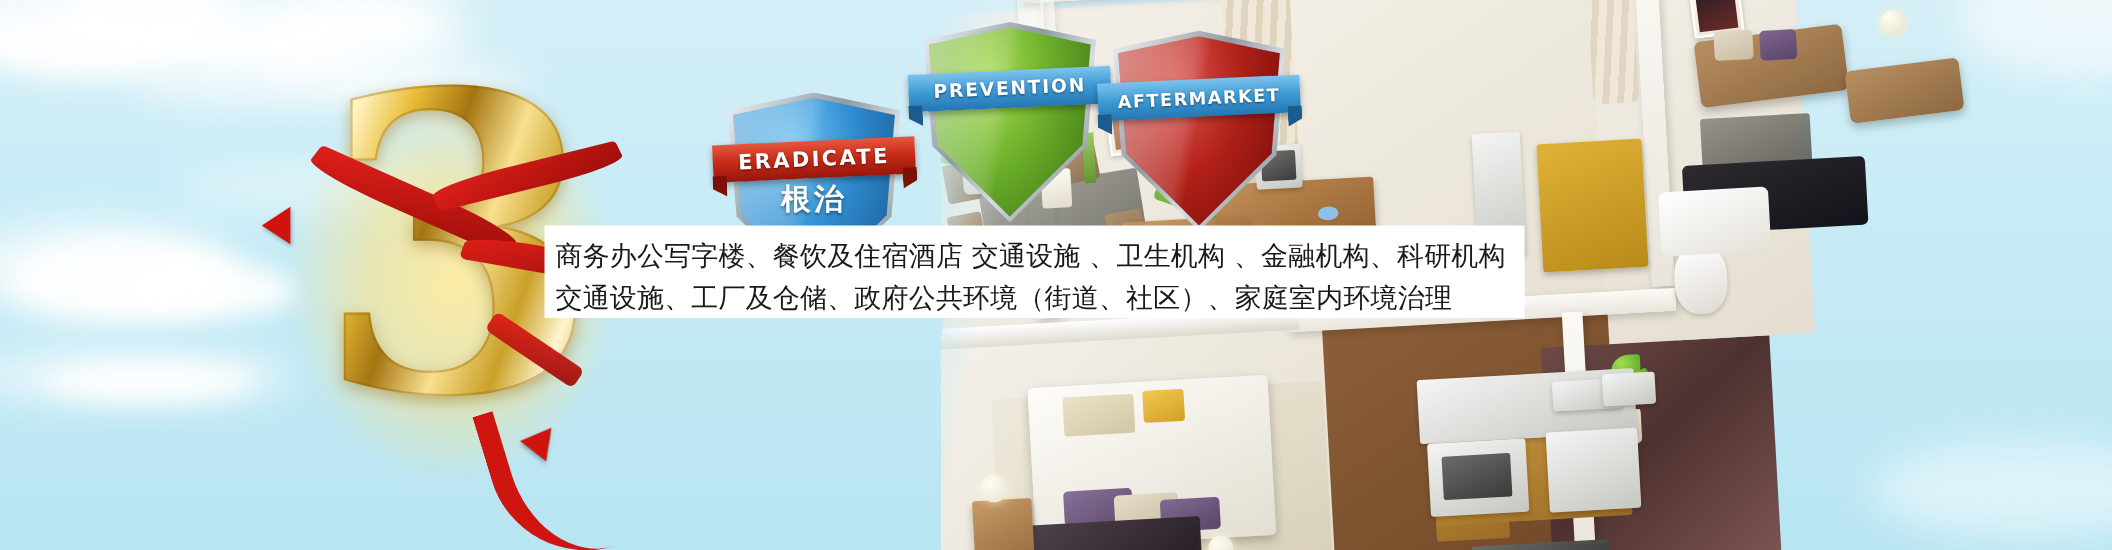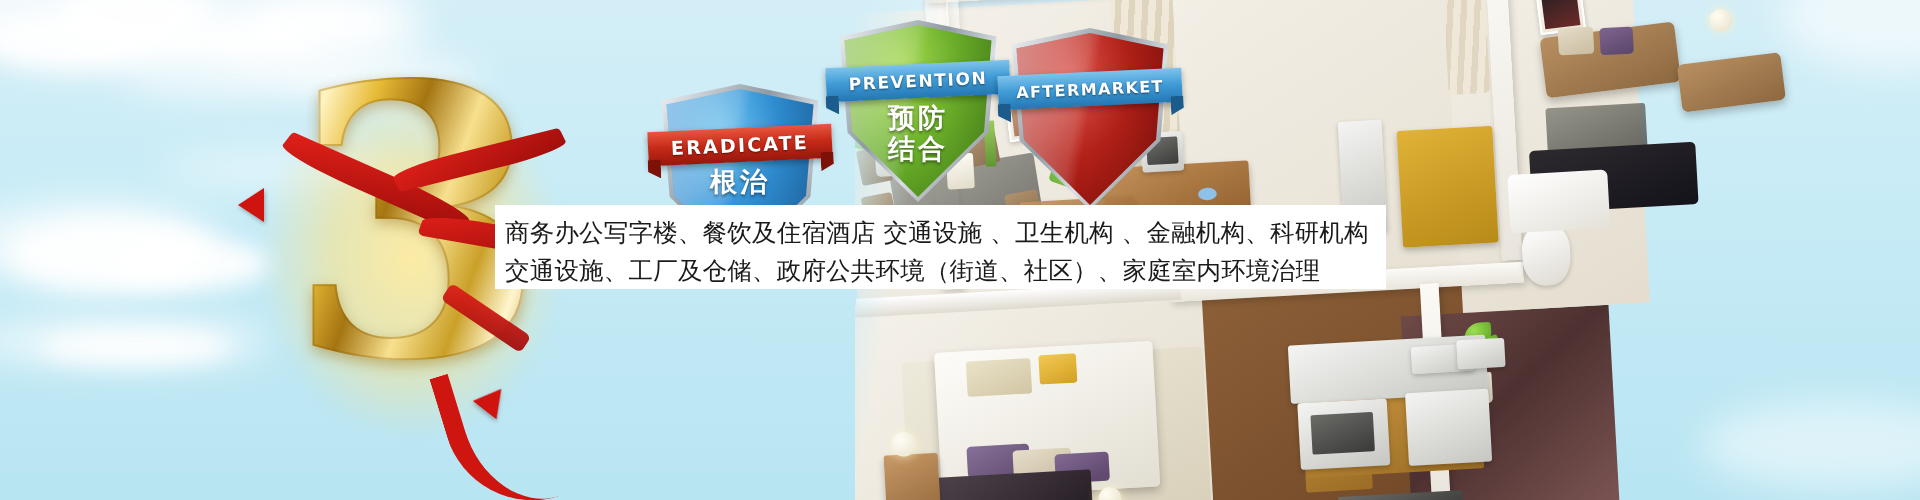--- a/index.html
+++ b/index.html
@@ -333,24 +333,20 @@
       <span class="bend l"></span>
       <span class="btext">ERADICATE</span>
       <span class="bend r"></span>
     </div>
   </div>
 
   <div class="shield sh-green" id="shield2">
     <div class="rim"></div>
     <div class="face"></div>
     <div class="gloss"></div>
-    <div class="cn">
-      <div>预防</div>
-      <div>结合</div>
-    </div>
     <div class="banner bn-blue">
       <span class="bend l"></span>
       <span class="btext" style="font-size:17px; letter-spacing:1.6px;">PREVENTION</span>
       <span class="bend r"></span>
     </div>
   </div>
 
   <div class="shield sh-red" id="shield3">
     <div class="rim"></div>
     <div class="face"></div>

